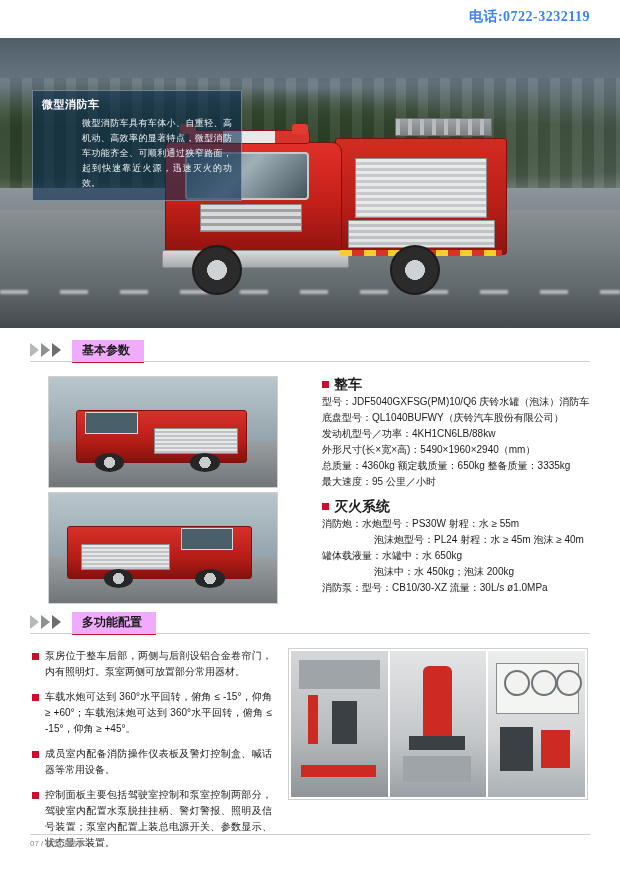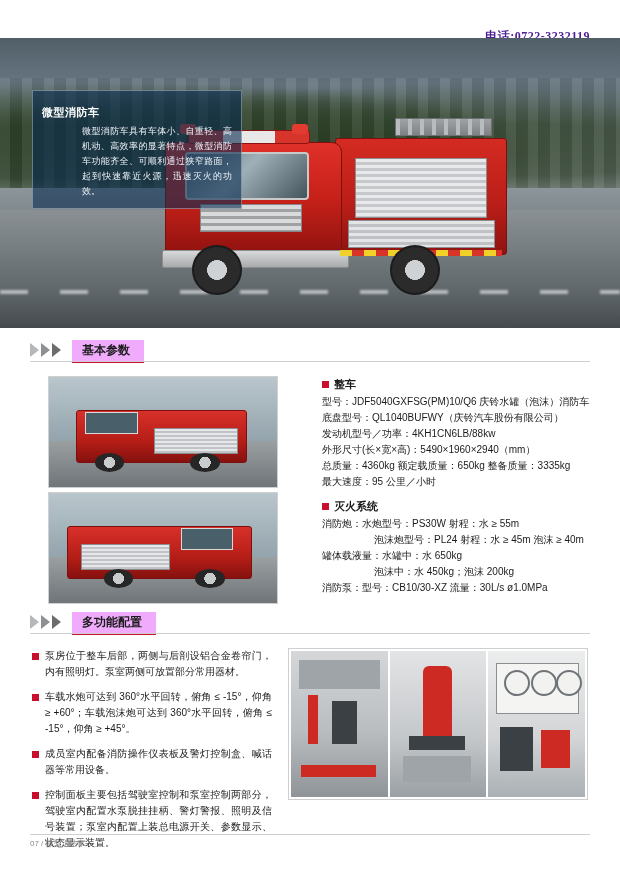--- a/index.html
+++ b/index.html
@@ -13,24 +13,23 @@
   }
   .page{position:relative;width:620px;height:877px;}
 
   
   .header{
     position:absolute;top:0;left:0;width:620px;height:40px;
     background:#ffffff;
   }
   .phone{
     position:absolute;right:30px;top:8px;
-    font-size:12px;font-weight:bold;color:#4c1d95;
+    font-size:14px;font-weight:bold;color:#3b82f6;
     letter-spacing:0.5px;
     font-family:"Liberation Serif", serif;
-    margin-top:20px;
   }
 
   
   .hero{
     position:absolute;top:38px;left:0;width:620px;height:290px;
     background:linear-gradient(to bottom,#5d6a72 0%,#6e7c84 28%,#8c969a 52%,#6d7478 72%,#3d4347 100%);
     overflow:hidden;
   }
   .hero-sky{
     position:absolute;top:0;left:0;width:620px;height:150px;
@@ -119,21 +118,21 @@
   .truck .reflect{
     position:absolute;left:200px;top:150px;width:162px;height:6px;
     background:repeating-linear-gradient(to right,#f2d02a 0 12px,#d8342a 12px 24px);
   }
 
   
   .caption-box{
     position:absolute;left:32px;top:52px;width:210px;
     background:rgba(13,46,82,.62);
     border:1px solid rgba(255,255,255,.35);
-    padding:14px 9px 9px 9px;
+    padding:6px 9px 9px 9px;
     box-sizing:border-box;
   }
   .caption-title{
     color:#ffffff;font-size:11px;font-weight:bold;margin-bottom:4px;
     letter-spacing:.5px;
   }
   .caption-text{
     color:#eef3f7;font-size:9px;line-height:15px;text-align:justify;margin-left:40px;
   }
 
@@ -186,21 +185,21 @@
   .photo .mini-roll{
     position:absolute;left:46%;bottom:30%;width:36%;height:22%;
     background:repeating-linear-gradient(to bottom,#e6e7e9 0 2px,#c0c2c5 2px 4px);
     border:1px solid #8a8d90;
   }
 
   .spec{
     position:absolute;font-size:10px;color:#1b1b1b;line-height:16px;
   }
   .spec-group-title{
-    font-size:11px;font-weight:bold;color:#1b1b1b;margin:0 0 2px 0;
+    font-size:14px;font-weight:bold;color:#1b1b1b;margin:0 0 2px 0;
     display:flex;align-items:center;gap:5px;
   }
   .red-sq{width:7px;height:7px;background:#c8102e;display:inline-block;}
   .spec-row{white-space:nowrap;}
   .indent{padding-left:52px;}
 
   
   .bullets{
     position:absolute;left:32px;top:648px;width:240px;font-size:10px;line-height:16px;color:#1b1b1b;
   }

